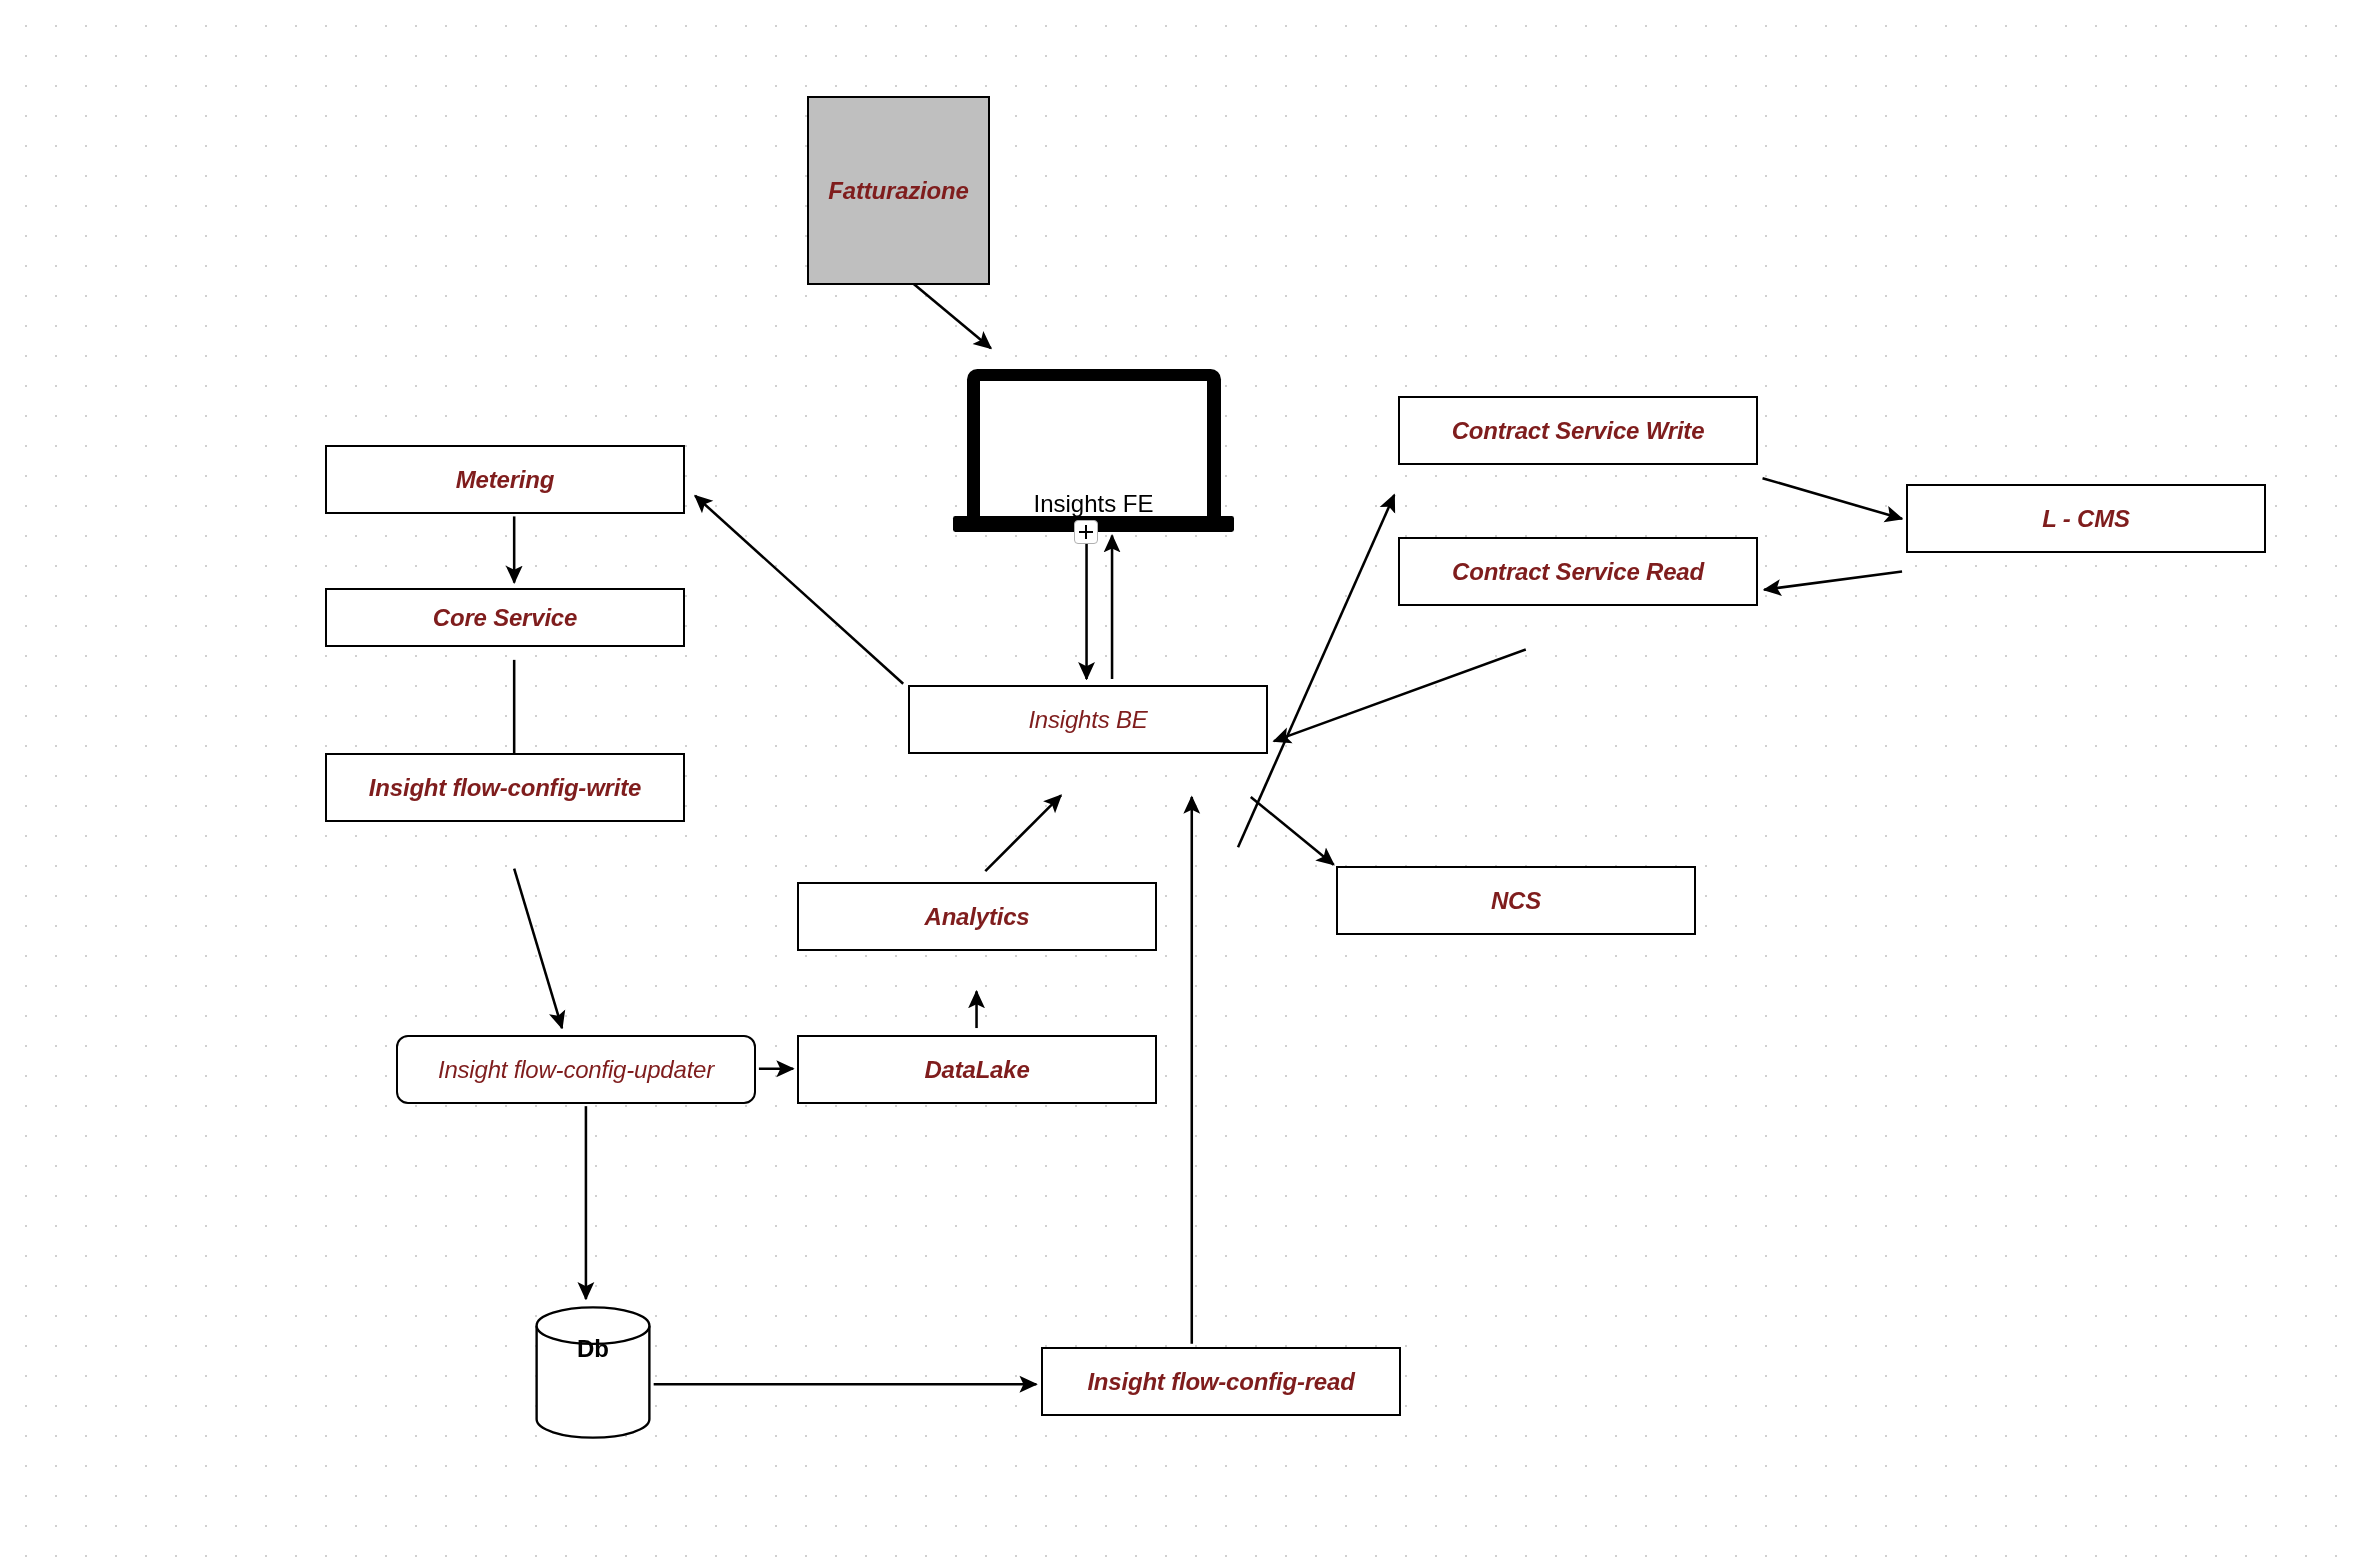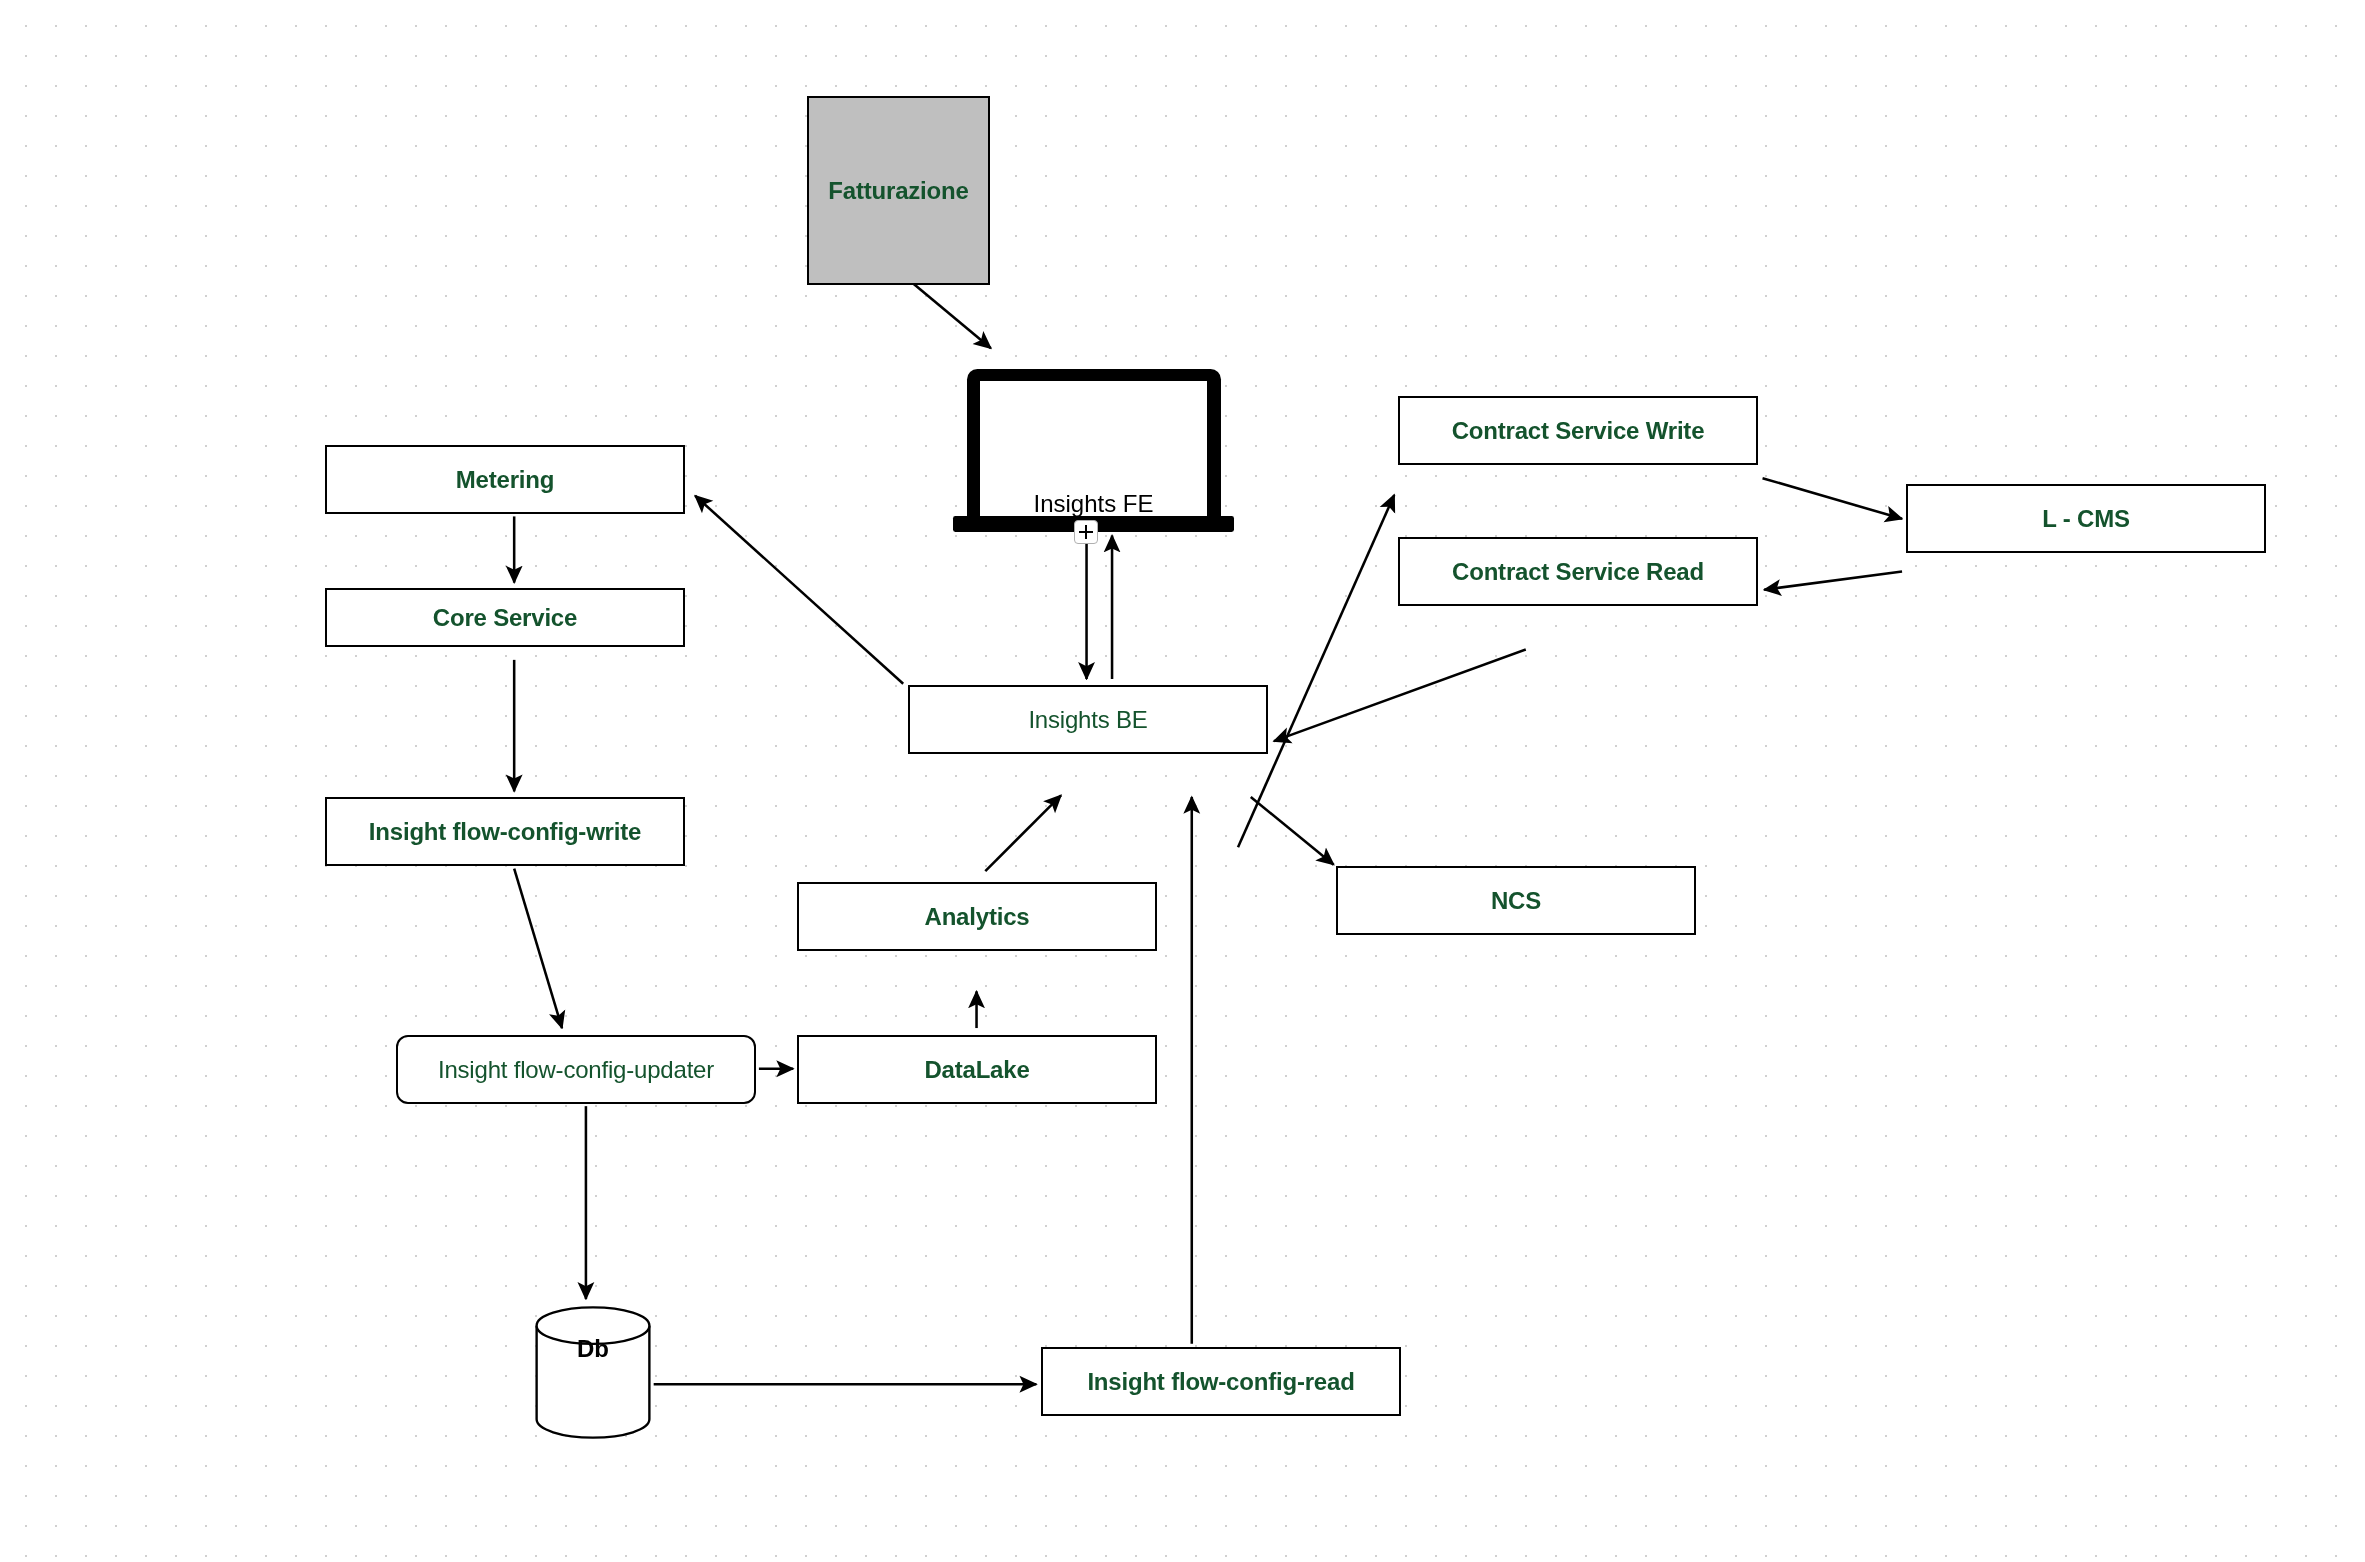--- a/index.html
+++ b/index.html
@@ -25,22 +25,23 @@
     height: 1562px;
     pointer-events: none;
   }
   .node {
     position: absolute;
     box-sizing: border-box;
     display: flex;
     align-items: center;
     justify-content: center;
     text-align: center;
-    color: #14532d;
+    color: #7f1d1d;
     line-height: 1.25;
+    font-style: italic;
   }
   .node-box {
     background: #ffffff;
     border: 2.4px solid #000000;
     font-size: 24px;
     font-weight: bold;
     letter-spacing: -0.2px;
   }
   .node-box.regular { font-weight: normal; }
   .node-box.filled-gray { background: #bfbfbf; }
@@ -171,21 +172,21 @@
   </div>
 
   <div class="node node-box" style="left: 325px; top: 445px; width: 360px; height: 69px; background: rgb(255, 255, 255); font-weight: bold;">
     <span>Metering</span>
   </div>
 
   <div class="node node-box" style="left: 325px; top: 588px; width: 360px; height: 59px; background: rgb(255, 255, 255); font-weight: bold;">
     <span>Core Service</span>
   </div>
 
-  <div class="node node-box" style="left: 325px; top: 797px; width: 360px; height: 69px; background: rgb(255, 255, 255); font-weight: bold;">
+  <div class="node node-box" style="left: 325px; top: 753px; width: 360px; height: 69px; background: rgb(255, 255, 255); font-weight: bold;">
     <span>Insight flow-config-write</span>
   </div>
 
   <div class="node node-box regular" style="left: 396px; top: 1035px; width: 360px; height: 69px; background: rgb(255, 255, 255); font-weight: normal; border-radius: 12px;">
     <span>Insight flow-config-updater</span>
   </div>
 
   <div class="node node-box" style="left: 797px; top: 1035px; width: 360px; height: 69px; background: rgb(255, 255, 255); font-weight: bold;">
     <span>DataLake</span>
   </div>

